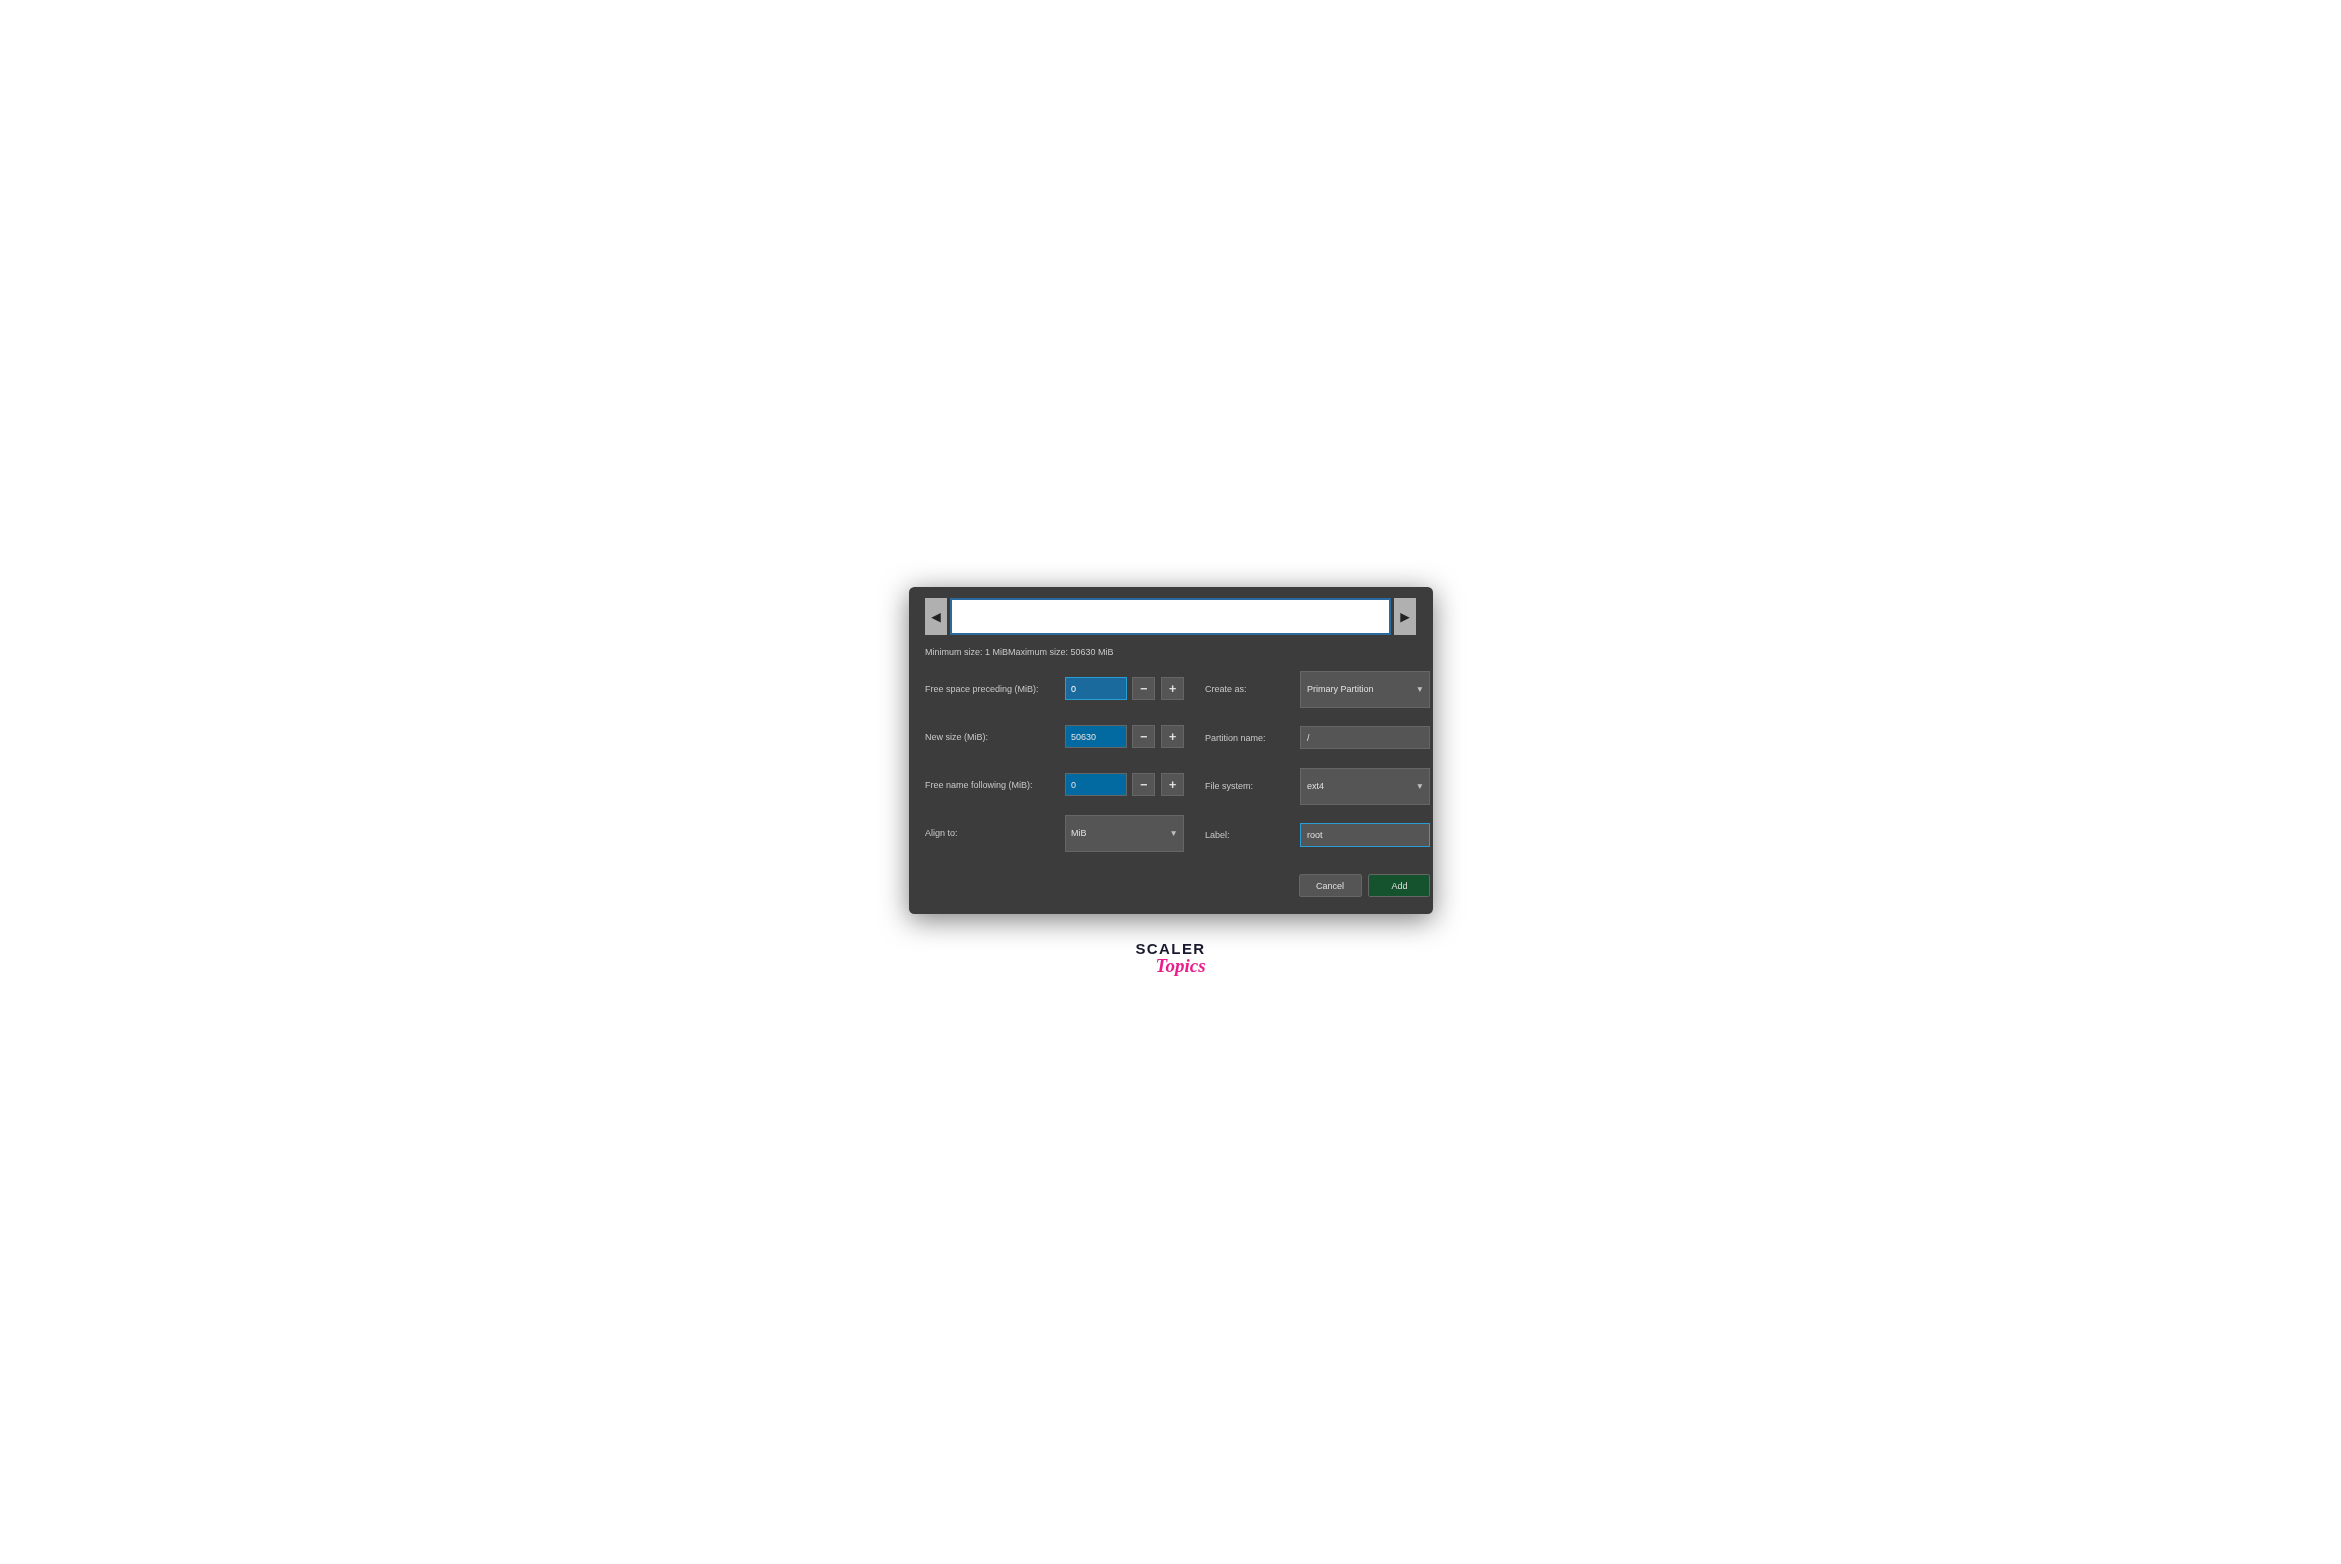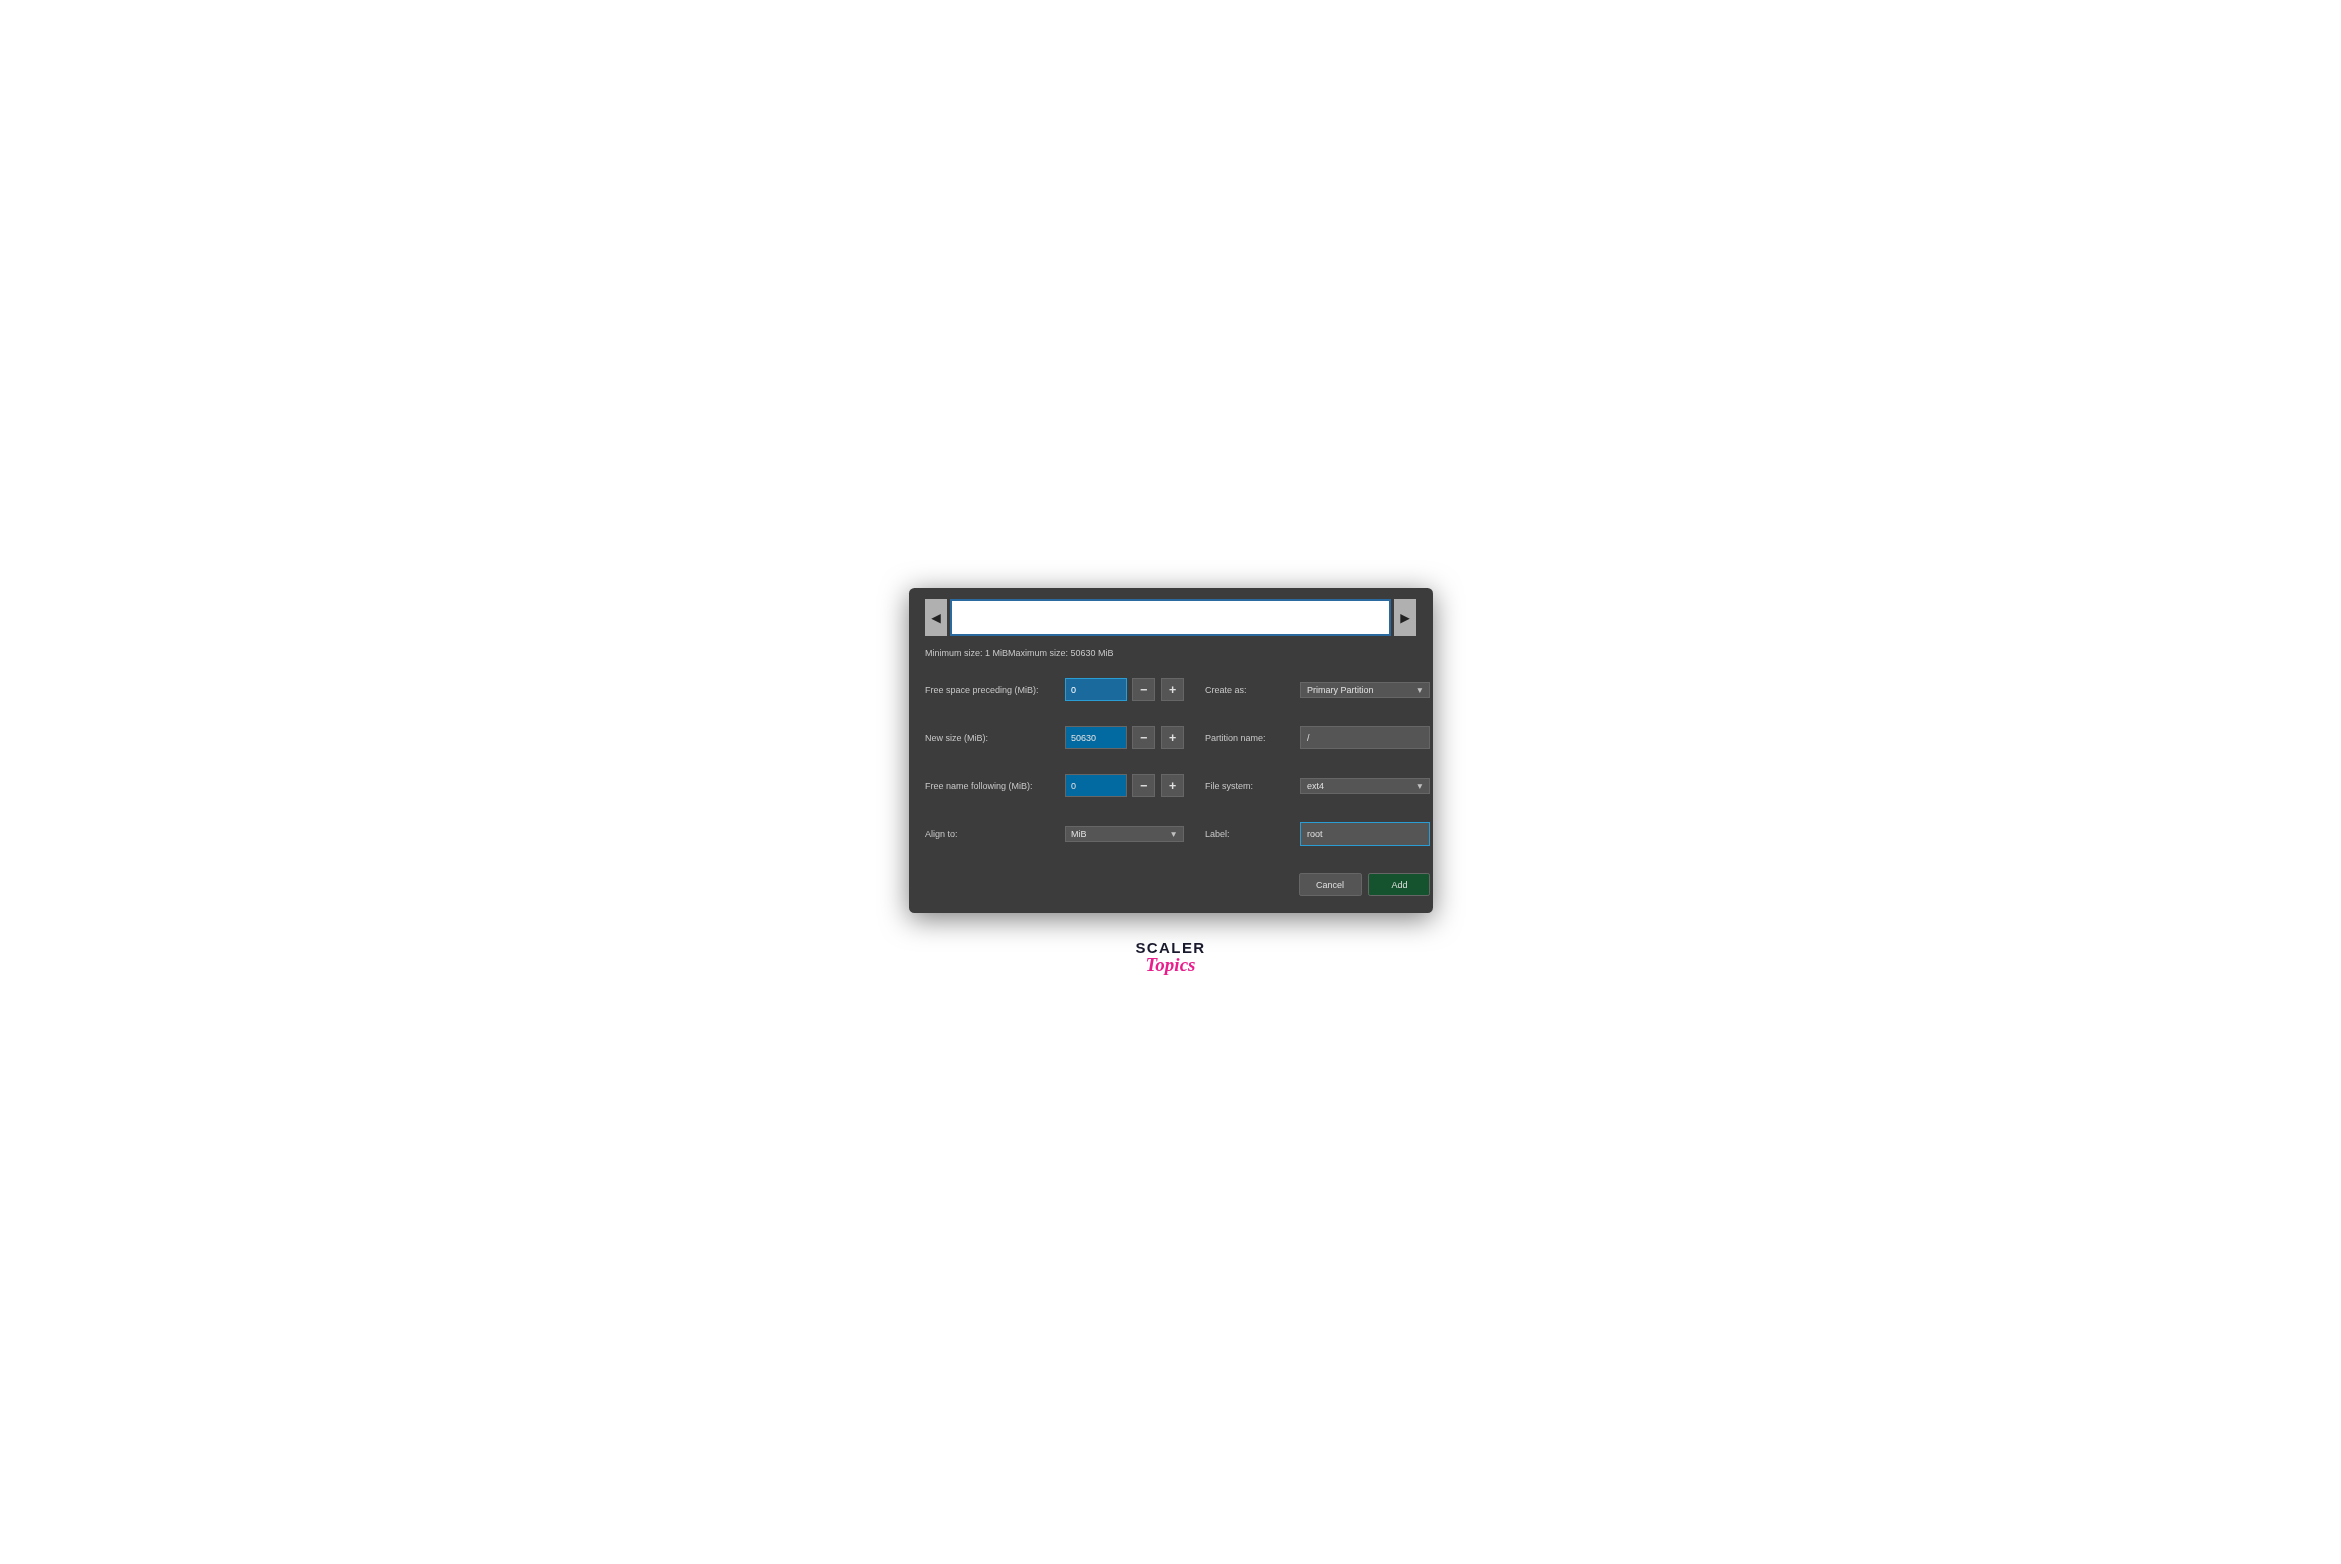--- a/index.html
+++ b/index.html
@@ -167,21 +167,21 @@
       font-weight: bold;
       cursor: pointer;
       display: flex;
       align-items: center;
       justify-content: center;
       flex-shrink: 0;
       line-height: 1;
     }
 
     .dropdown-input {
-      height: 16px;
+      height: 37px;
       background: #555;
       border: 0.7px solid #666;
       color: #e0e0e0;
       font-size: 9px;
       padding: 0 5.5px;
       outline: none;
       display: flex;
       align-items: center;
       justify-content: space-between;
       cursor: pointer;
@@ -242,21 +242,21 @@
       padding: 5.5px 16.5px;
       cursor: pointer;
       border-radius: 2.1px;
       min-width: 62px;
     }
 
     
     .logo-container {
       display: flex;
       flex-direction: column;
-      align-items: center;
+      align-items: flex-end;
       margin-top: 27.6px;
     }
 
     .logo-scaler {
       font-size: 15px;
       font-weight: 900;
       color: #1a1a2e;
       letter-spacing: 1.4px;
       line-height: 1;
     }

